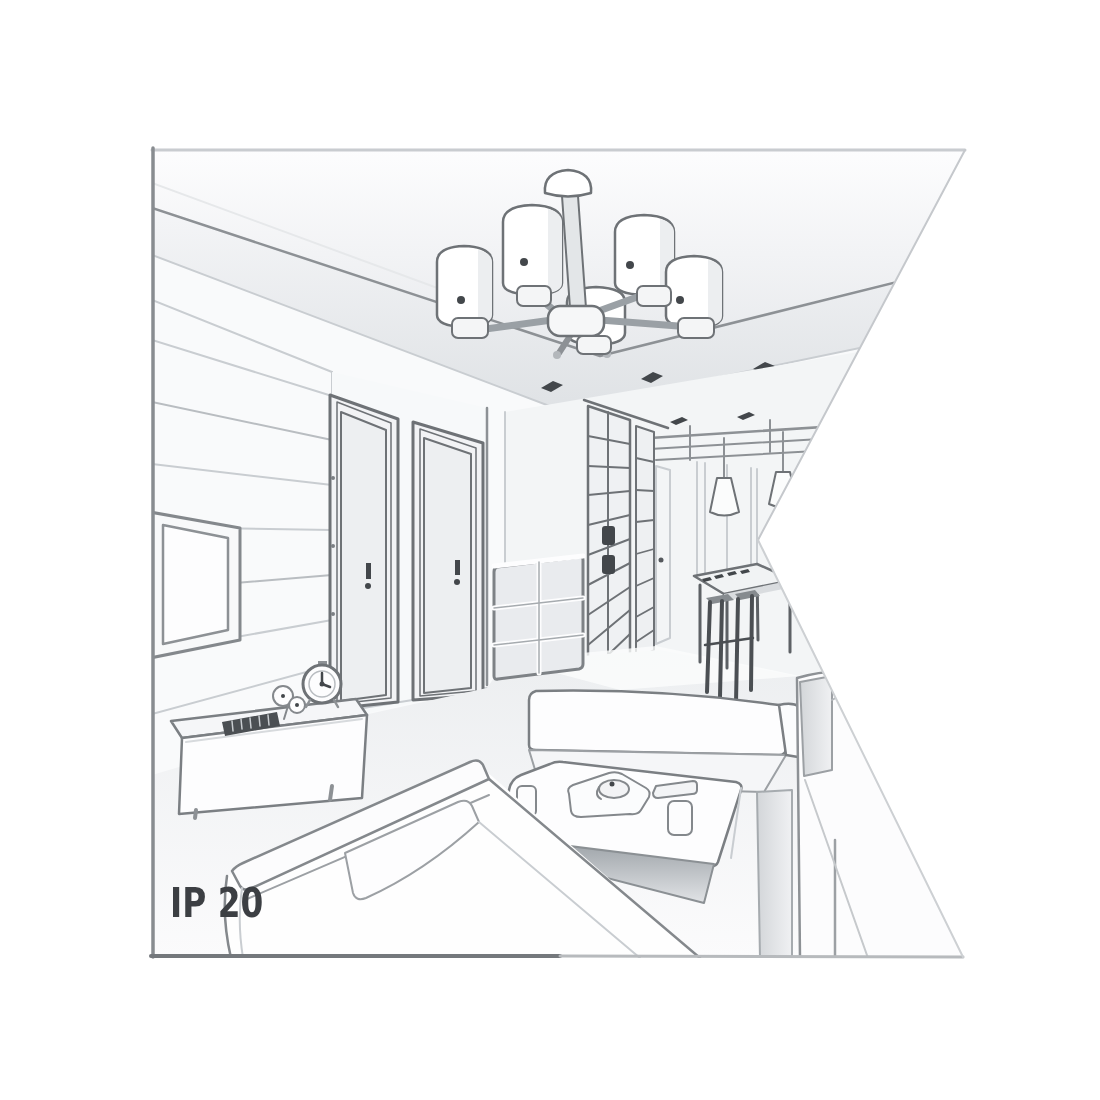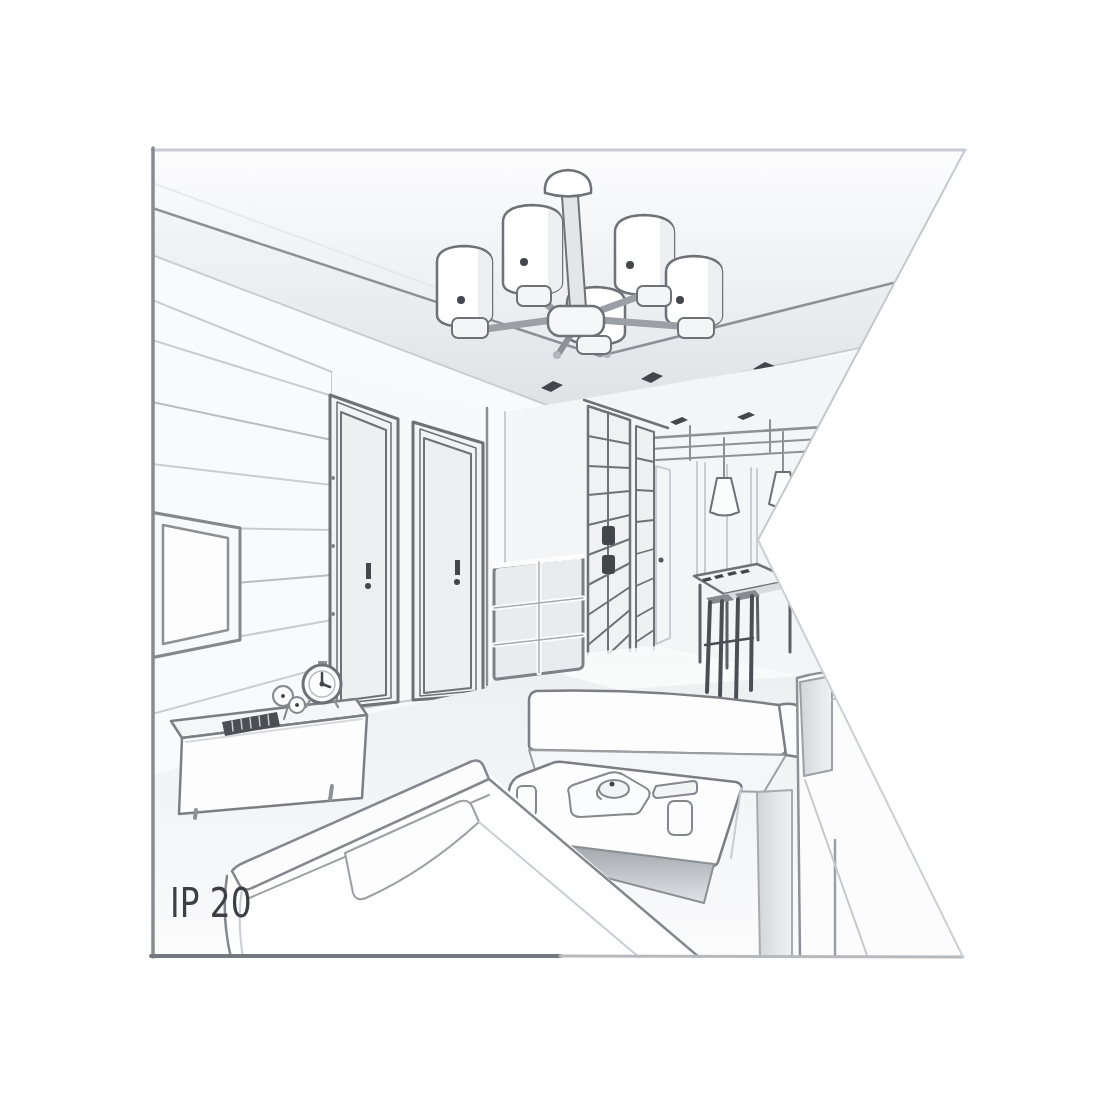--- a/index.html
+++ b/index.html
@@ -1,17 +1,17 @@
 <!DOCTYPE html>
 <html style="--line-dark: #6e7276; --line-mid: #8d9195; --line-light: #c9cdd1; --fill-white: #ffffff; --fill-panel: #f1f2f4; --fill-mid: #e4e6e9; --shade-dark: #999fa4; --accent-dark: #43474b; --text-color: #3c3f43; --border-dark: #7c8084; --border-light: #c9ccd0;"><head>
 <meta charset="utf-8">
 <style>
   html,body{margin:0;padding:0;background:#ffffff;}
   .stage{position:relative;width:1100px;height:1100px;background:#ffffff;overflow:hidden;
-         font-family:"DejaVu Sans","Liberation Sans",sans-serif;}
+         font-family:"DejaVu Sans","Liberation Sans",sans-serif;font-weight:bold;}
   svg{position:absolute;left:0;top:0;}
   svg *{stroke-linejoin:round;stroke-linecap:round;}
   .sd{stroke:var(--line-dark,#6e7276);}
   .sm{stroke:var(--line-mid,#8d9195);}
   .sl{stroke:var(--line-light,#c9cdd1);}
   .fw{fill:var(--fill-white,#ffffff);}
   .fn{fill:none;}
   .fa{fill:var(--accent-dark,#43474b);}
   .ip-label{font-size:40px;fill:var(--text-color,#3c3f43);letter-spacing:0px;}
 </style>

